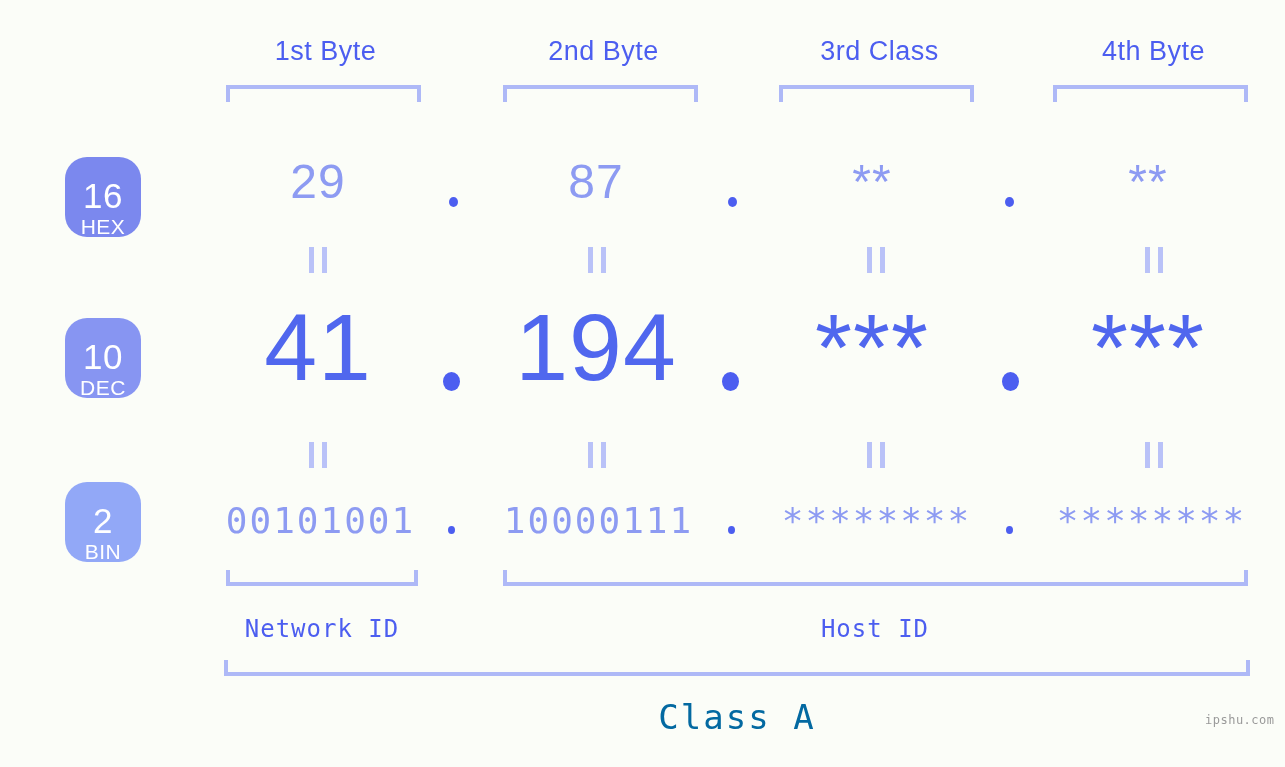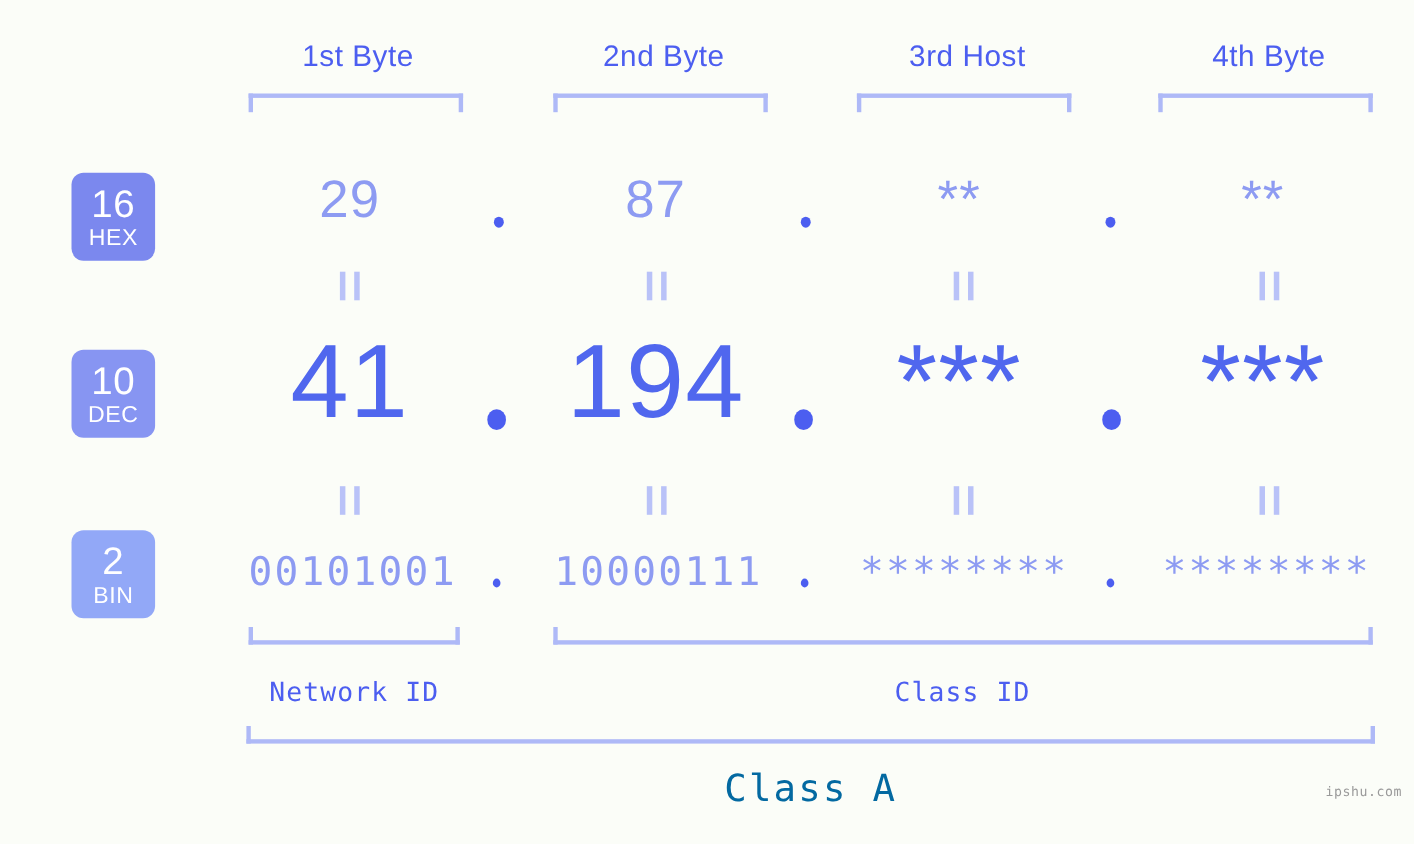--- a/index.html
+++ b/index.html
@@ -48,26 +48,26 @@
     border-left-width: 4px;
     border-right-width: 4px;
     border-top: none;
   }
 
   
   .badge {
     position: absolute;
     width: 76px;
     height: 80px;
-    border-radius: 11px;
+    border-radius: 22px;
     color: #ffffff;
     display: flex;
     flex-direction: column;
     align-items: center;
-    justify-content: center;
+    justify-content: flex-end;
     font-family: "Liberation Sans", sans-serif;
     line-height: 1;
   }
   .badge .num {
     font-size: 35px;
     font-weight: 400;
     letter-spacing: 0.5px;
   }
   .badge .abbr {
     font-size: 21px;
@@ -155,21 +155,21 @@
     white-space: nowrap;
   }
 </style>
 </head>
 <body>
 
 <div class="stage">
 
   <div class="byte-label" style="left:205px; top:36px; width:205px;">1st Byte</div>
   <div class="byte-label" style="left:483px; top:36px; width:205px;">2nd Byte</div>
-  <div class="byte-label" style="left:759px; top:36px; width:205px;">3rd Host</div>
+  <div class="byte-label" style="left:759px; top:36px; width:205px;">3rd Class</div>
   <div class="byte-label" style="left:1033px; top:36px; width:205px;">4th Byte</div>
 
   <div class="bracket down" style="left:208px; top:85px; width:195px; height:17px;"></div>
   <div class="bracket down" style="left:485px; top:85px; width:195px; height:17px;"></div>
   <div class="bracket down" style="left:761px; top:85px; width:195px; height:17px;"></div>
   <div class="bracket down" style="left:1035px; top:85px; width:195px; height:17px;"></div>
 
   <div class="badge" style="left:47px; top:157px; background:#7b88ee;">
     <span class="num">16</span>
     <span class="abbr">HEX</span>
@@ -249,20 +249,20 @@
 
   <div class="cell bin-val" style="left:756px; top:503px; width:205px;">********</div>
   <div class="dot bin" style="left:988px; top:526px;"></div>
 
   <div class="cell bin-val" style="left:1031px; top:503px; width:205px;">********</div>
 
   <div class="bracket up" style="left:208px; top:570px; width:192px; height:16px;"></div>
   <div class="bracket up" style="left:485px; top:570px; width:745px; height:16px;"></div>
 
   <div class="id-label" style="left:204px; top:615px; width:200px;">Network ID</div>
-  <div class="id-label" style="left:757px; top:615px; width:200px;">Class ID</div>
+  <div class="id-label" style="left:757px; top:615px; width:200px;">Host ID</div>
 
   <div class="bracket up" style="left:206px; top:660px; width:1026px; height:16px;"></div>
   <div class="class-label" style="left:569px; top:697px; width:300px;">Class A</div>
 
   <div class="watermark" style="left:1187px; top:713px;">ipshu.com</div>
 
 </div>
 
 </body></html>

